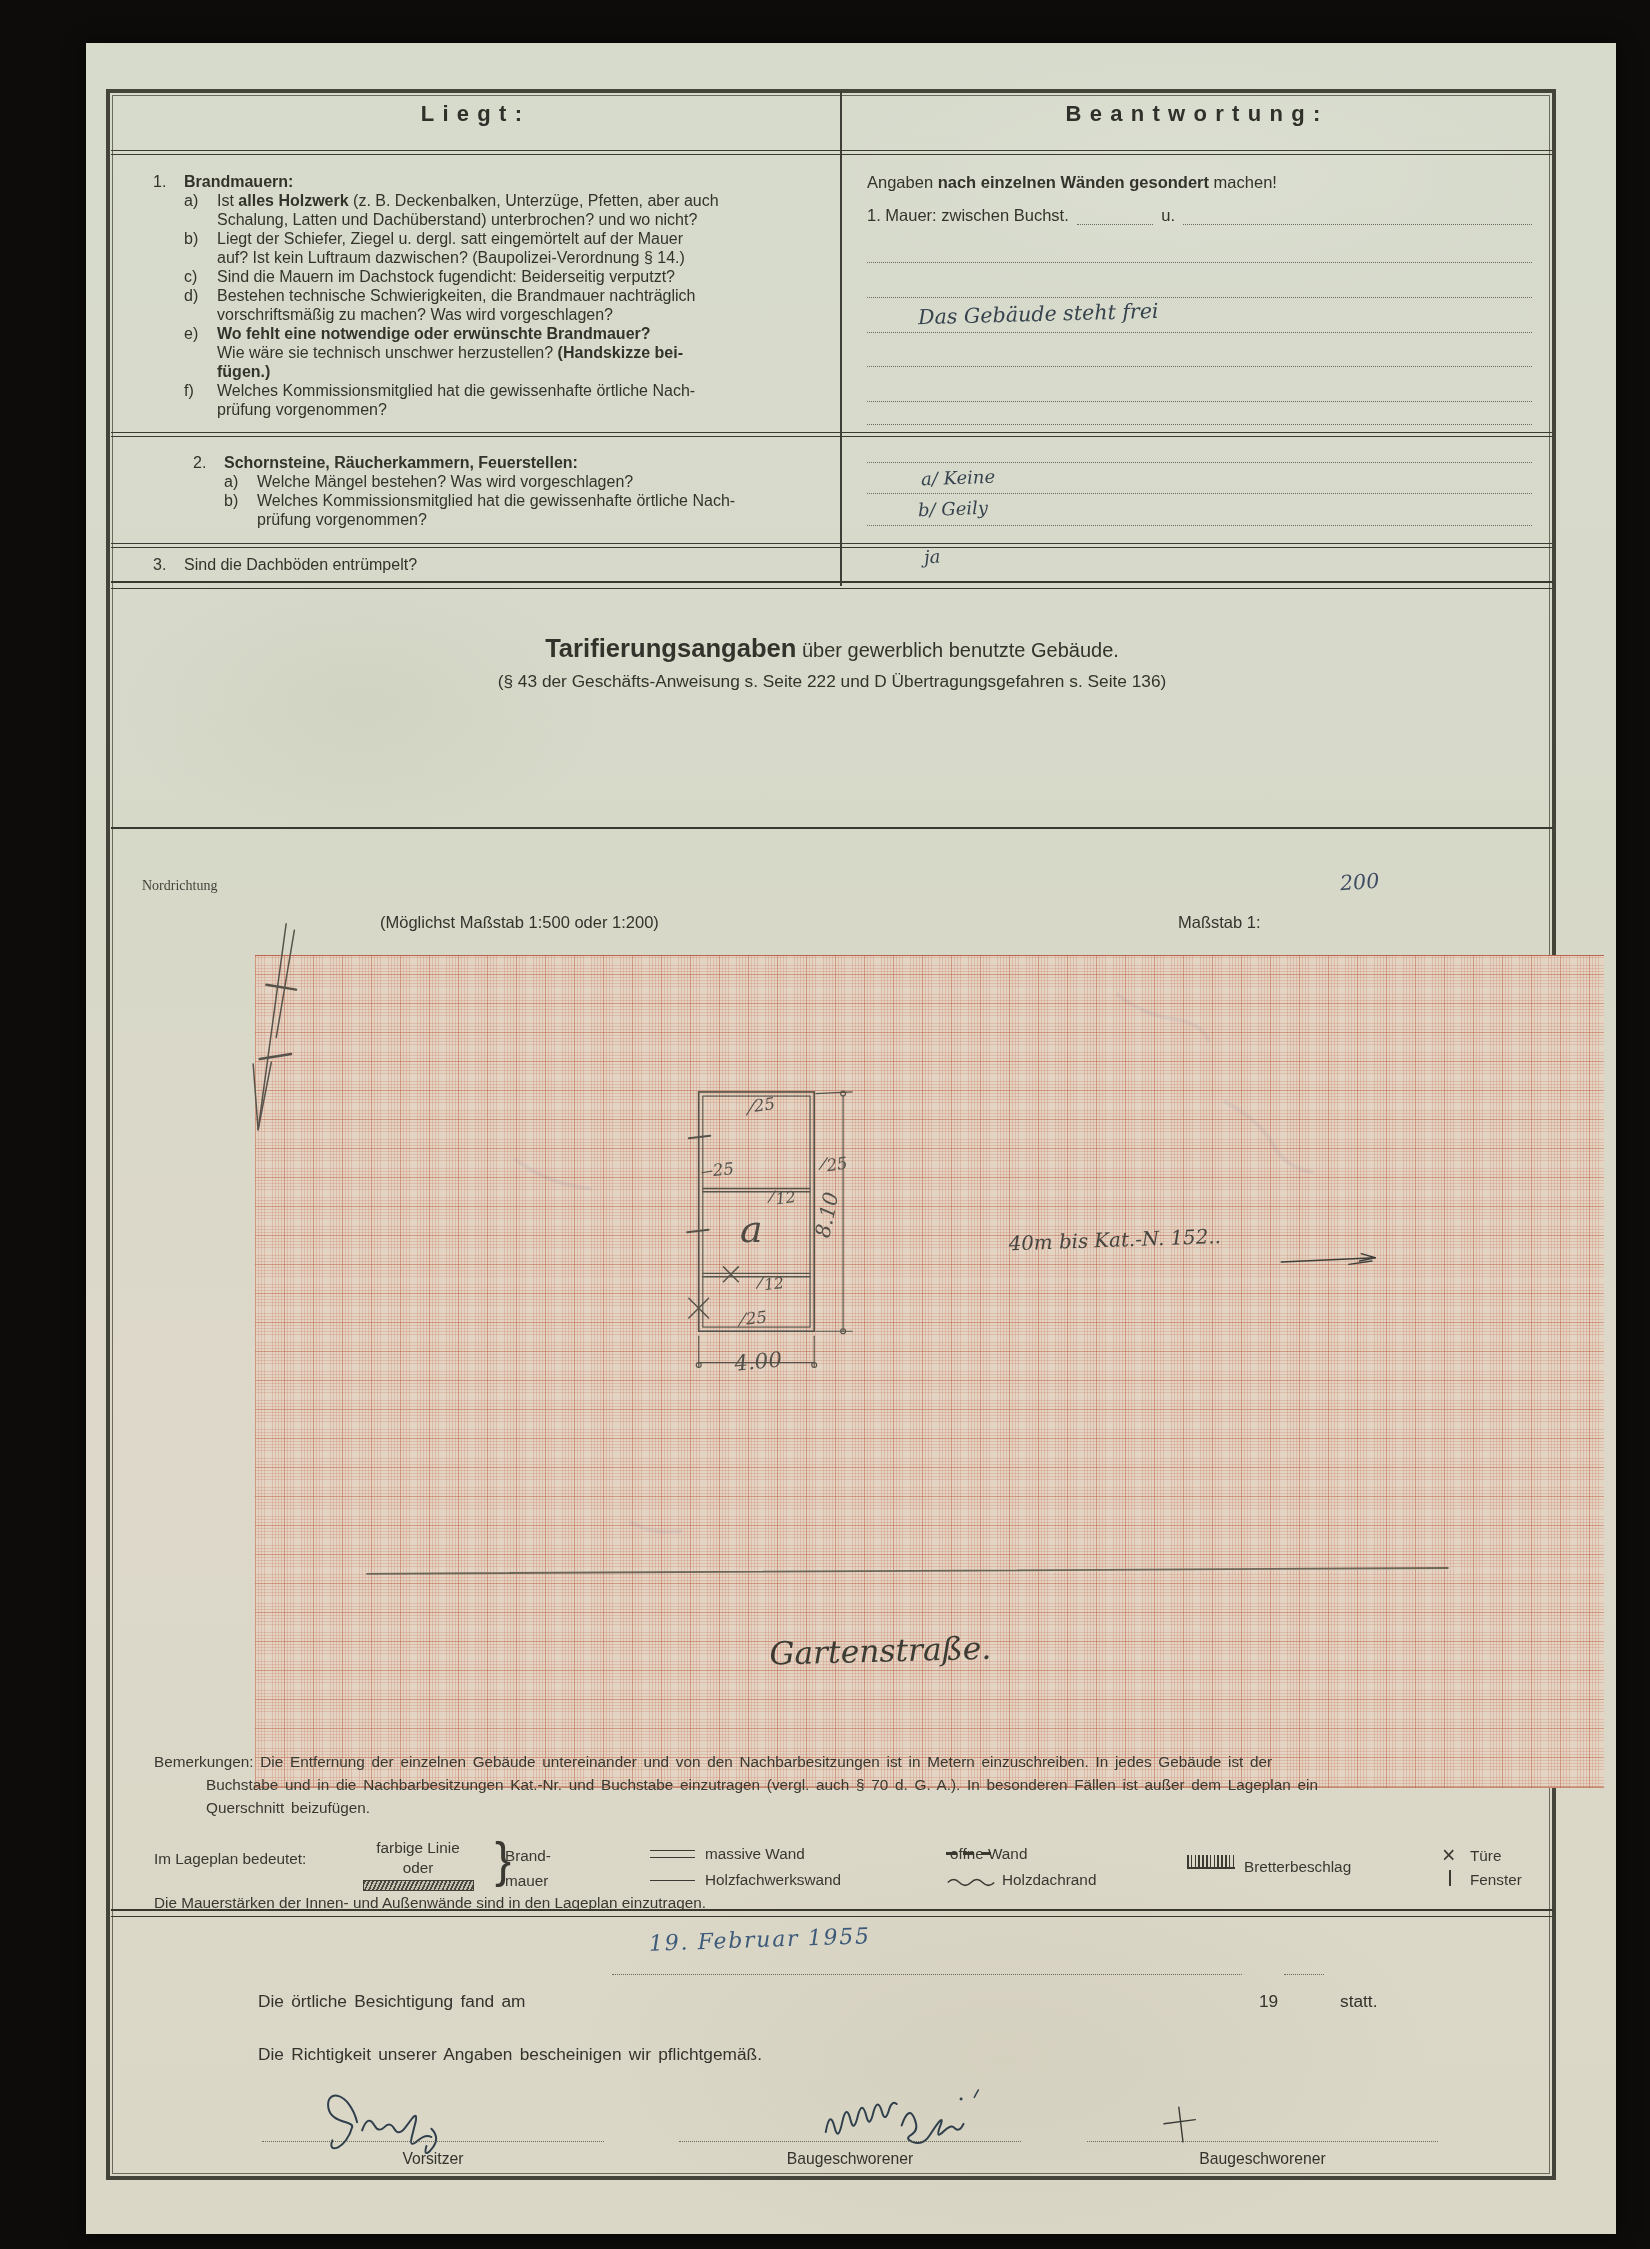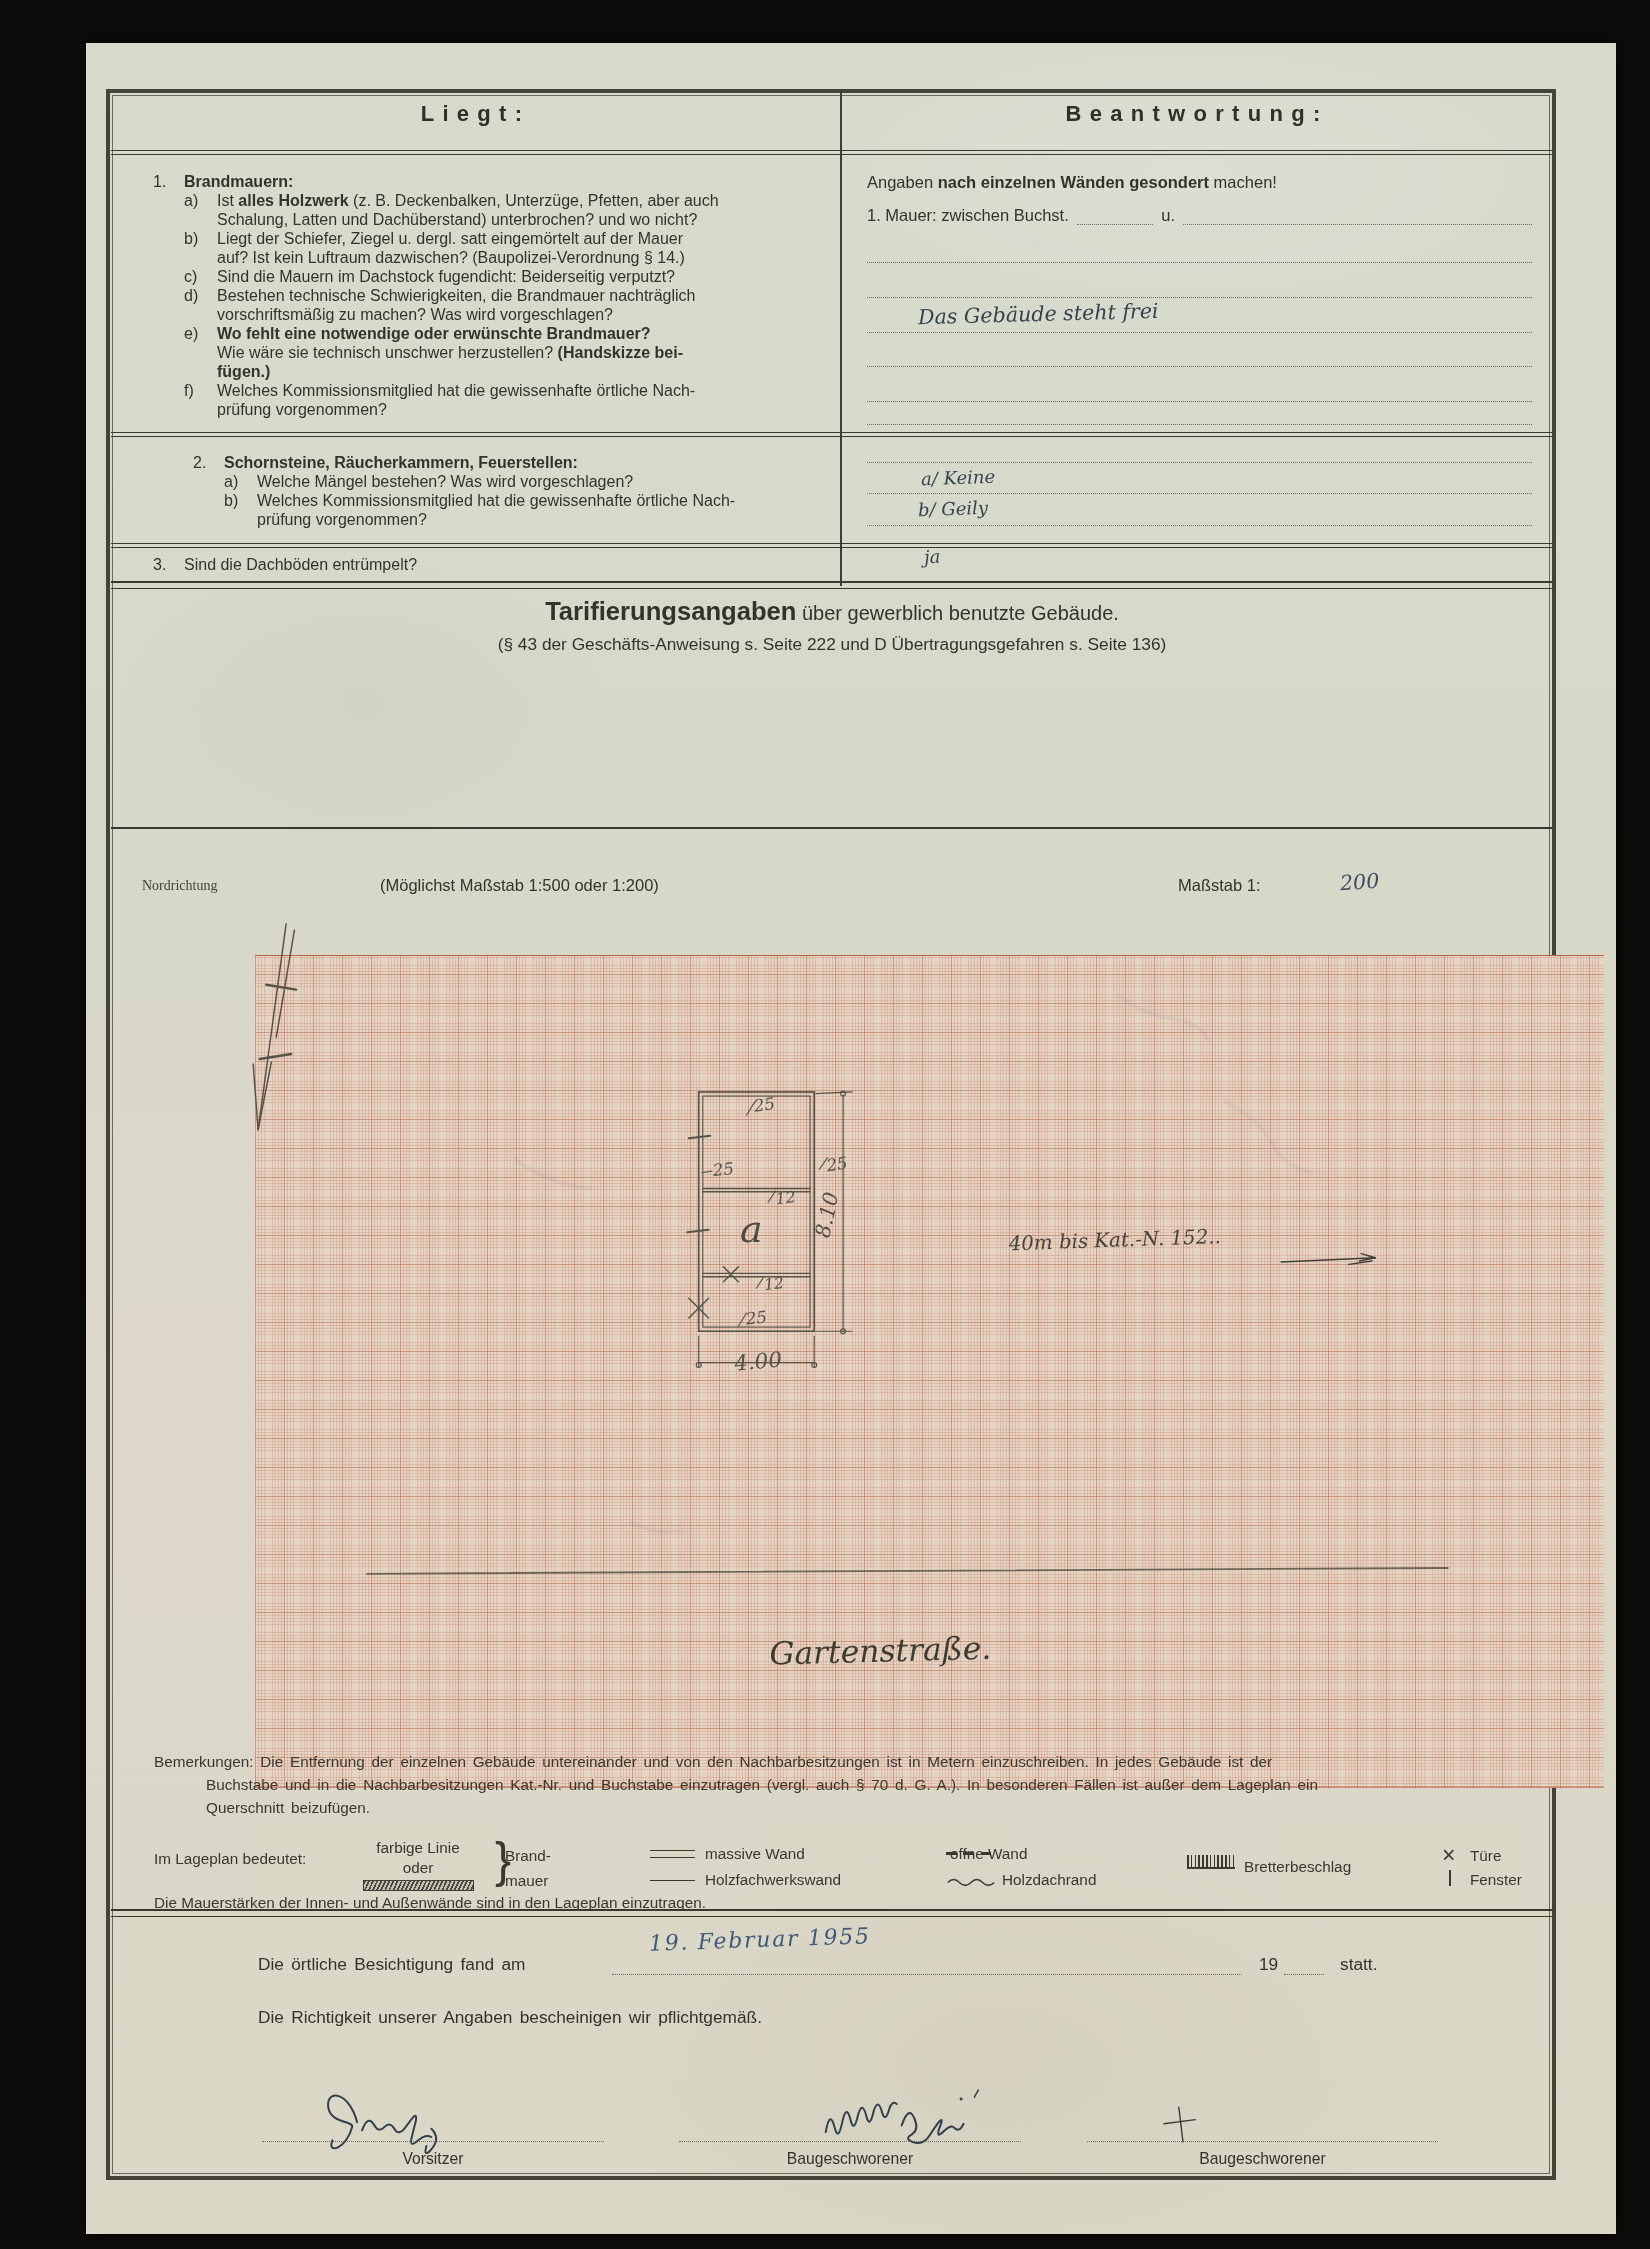--- a/index.html
+++ b/index.html
@@ -15,21 +15,21 @@
     box-shadow:0 0 18px rgba(0,0,0,.65);}
   #frame{left:106px;top:89px;width:1450px;height:2091px;box-sizing:border-box;
     border:4.1px solid #45443b;
     background:repeating-linear-gradient(0deg, transparent 0 8.3px, transparent 8.3px 16.5px);}
   #frame::after{content:'';position:absolute;inset:1.7px;border:0.8px solid rgba(70,68,58,.75);pointer-events:none;}
   .vline{width:1.7px;background:#3f3e36;}
   .rule2{height:3.3px;border-top:1.7px solid #3c3b33;border-bottom:0.8px solid #3c3b33;}
   .rule3{height:5px;border-top:2.5px solid #39382f;border-bottom:1.7px solid #39382f;}
   .rule1{height:0;border-top:2.5px solid #39382f;}
   .hdr{font-weight:700;font-size:22px;letter-spacing:8.3px;color:#30302a;text-align:center;}
-  .ink{color:#33332c;}
+  .ink{color:#33332c;margin-top:37px;}
   .qblock{font-size:16px;line-height:19px;color:#33332c;}
   .qnum{display:inline-block;width:31px;}
   .qline{white-space:nowrap;}
   .qletter{display:inline-block;width:33px;}
   .qindent{padding-left:31px;}
   b{font-weight:700;}
   .dot{height:0;border-bottom:1.7px dotted rgba(88,88,72,.85);}
   .dotfill{display:inline-block;border-bottom:1.7px dotted rgba(88,88,72,.85);height:14px;}
   .hand{font-family:"DejaVu Serif","Liberation Serif",serif;font-style:italic;}
   .hand-ink{color:#36434f;}

